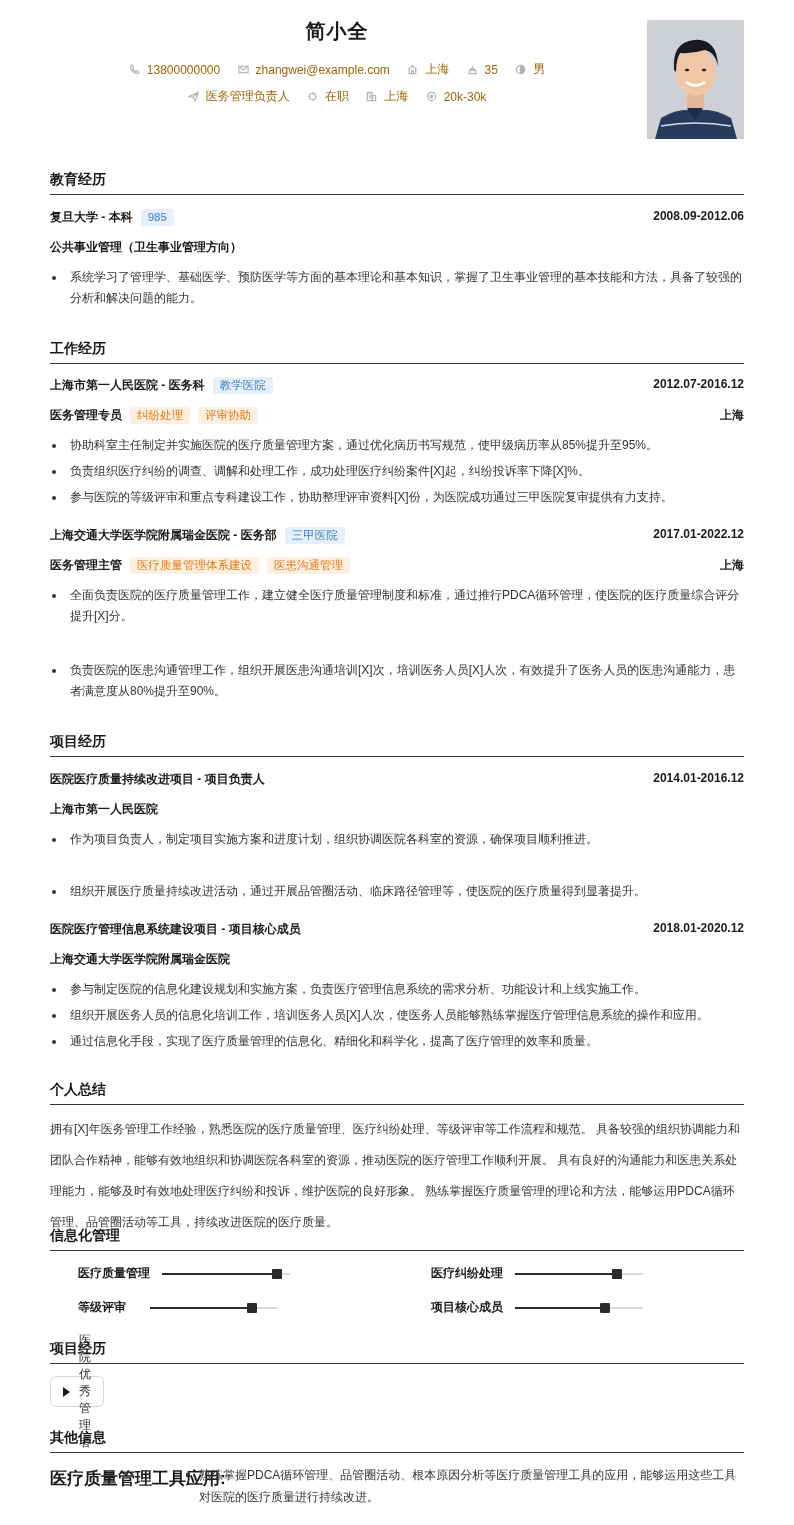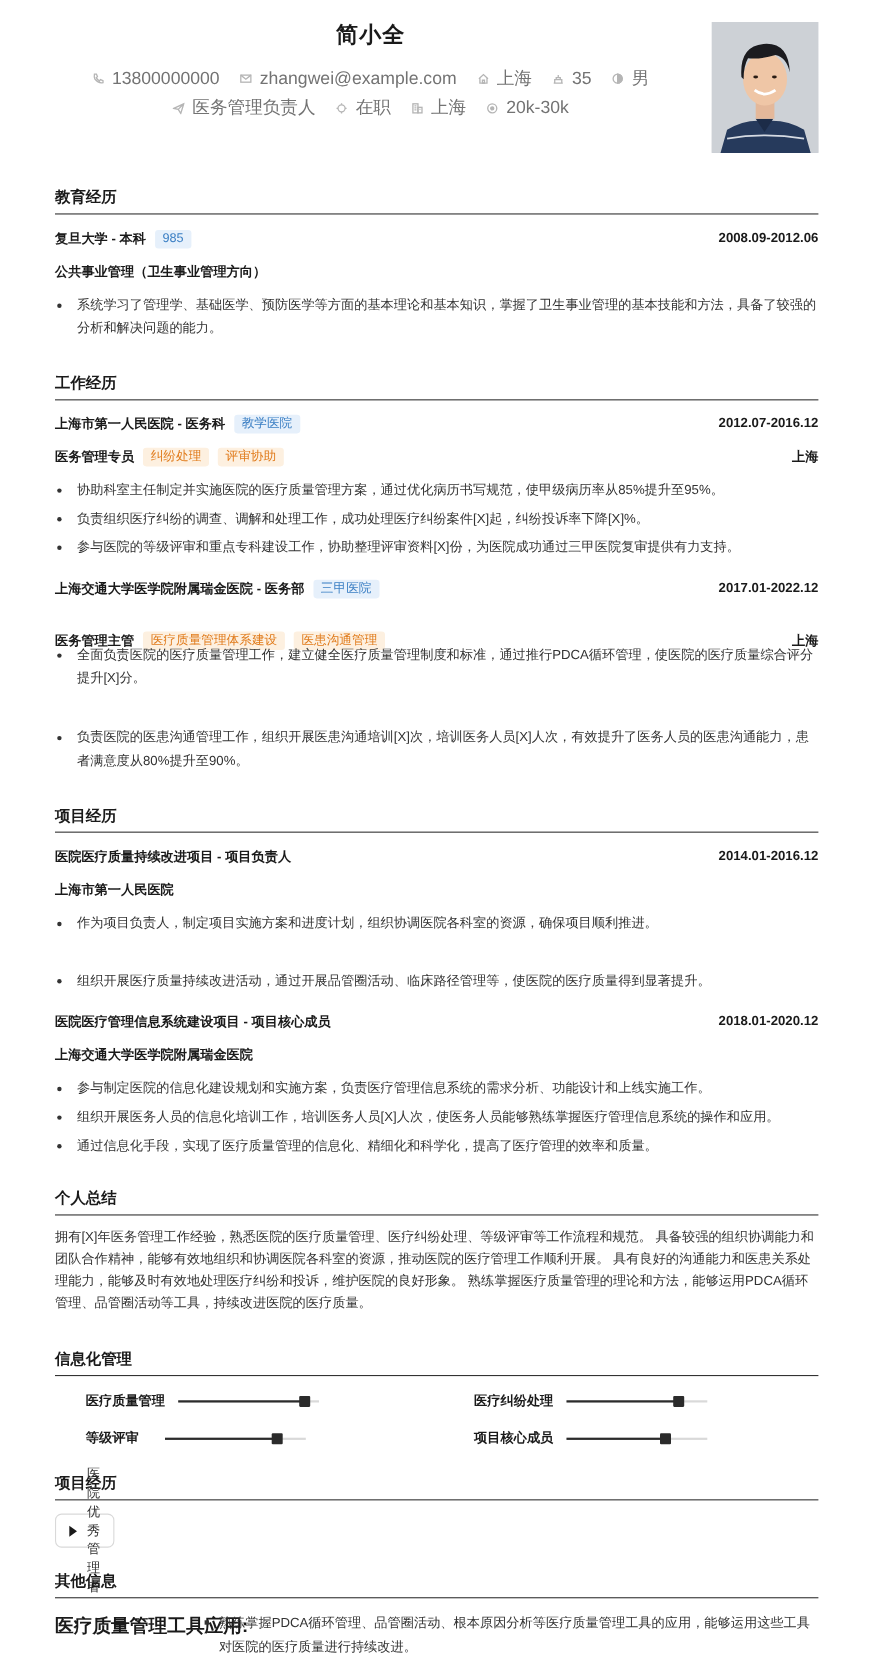--- a/index.html
+++ b/index.html
@@ -12,21 +12,21 @@
   .page { position: absolute; left: 50px; top: 0; width: 694px; }
 
   
   .header { position: relative; height: 152px; }
   .name {
     position: absolute; left: 0; width: 574px; top: 18px; text-align: center;
     font-size: 20px; font-weight: bold; color: #1a1a1a; letter-spacing: 1px;
   }
   .info-row {
     position: absolute; left: 0; width: 574px; text-align: center;
-    font-size: 16px; color: #737373; white-space: nowrap;
+    font-size: 12px; color: #a16207; white-space: nowrap;
   }
   .info-row.r1 { top: 61px; }
   .info-row.r2 { top: 88px; }
   .info-item { display: inline-flex; align-items: center; margin: 0 7px; }
   .info-item svg { width: 11px; height: 11px; margin-right: 7px; stroke: #b5b5b5; fill: none; stroke-width: 1.3; }
   .photo {
     position: absolute; left: 597px; top: 20px; width: 97px; height: 119px;
     background: linear-gradient(180deg, #cfd3d8 0%, #c9ccd1 60%, #b8bcc2 100%);
     overflow: hidden;
   }
@@ -47,21 +47,21 @@
   .tag.blue { background: #e6f0fb; color: #3b7fc4; }
   .tag.orange { background: #fdf0e0; color: #e07a1a; }
   .bullet {
     position: absolute; left: 0; width: 694px; font-size: 12px; color: #333;
     line-height: 21px; padding-left: 20px;
   }
   .bullet::before {
     content: ""; position: absolute; left: 2px; top: 9px; width: 4px; height: 4px;
     background: #333; border-radius: 50%;
   }
-  .para { position: absolute; left: 0; width: 694px; font-size: 12px; color: #333; line-height: 20px; }
+  .para { position: absolute; left: 0; width: 694px; font-size: 12px; color: #333; line-height: 31px; }
 
   
   .skill { position: absolute; display: flex; align-items: center; font-size: 12px; font-weight: bold; color: #1a1a1a; padding-left: 28px; }
   .slider { position: relative; width: 128px; height: 10px; margin-left: 12px; }
   .slider .track { position: absolute; left: 0; right: 0; top: 4px; height: 2px; background: #d9d9d9; }
   .slider .fill { position: absolute; left: 0; top: 4px; height: 2px; background: #2b2b2b; }
   .slider .thumb { position: absolute; top: 0; width: 10px; height: 10px; background: #2b2b2b; margin-left: -5px; border-radius: 1px; }
 
   .award {
     position: absolute; left: 0; top: 0; display: inline-flex; align-items: center;
@@ -202,21 +202,21 @@
     <div class="bullet" style="top:121px;">负责组织医疗纠纷的调查、调解和处理工作，成功处理医疗纠纷案件[X]起，纠纷投诉率下降[X]%。</div>
     <div class="bullet" style="top:147px;">参与医院的等级评审和重点专科建设工作，协助整理评审资料[X]份，为医院成功通过三甲医院复审提供有力支持。</div>
 
     <div class="row" style="top:187px; height:18px;">
       <div class="left">
         <span>上海交通大学医学院附属瑞金医院 - 医务部</span>
         <span class="tag blue">三甲医院</span>
       </div>
       <div class="right">2017.01-2022.12</div>
     </div>
-    <div class="row" style="top:234px; height:18px;text-align:center;">
+    <div class="row" style="top:217px; height:18px;text-align:center;">
       <div class="left">
         <span>医务管理主管</span>
         <span class="tag orange">医疗质量管理体系建设</span>
         <span class="tag orange">医患沟通管理</span>
       </div>
       <div class="right">上海</div>
     </div>
     <div class="bullet" style="top:245px;">全面负责医院的医疗质量管理工作，建立健全医疗质量管理制度和标准，通过推行PDCA循环管理，使医院的医疗质量综合评分提升[X]分。</div>
     <div class="bullet" style="top:320px;">负责医院的医患沟通管理工作，组织开展医患沟通培训[X]次，培训医务人员[X]人次，有效提升了医务人员的医患沟通能力，患者满意度从80%提升至90%。</div>
   </div>

